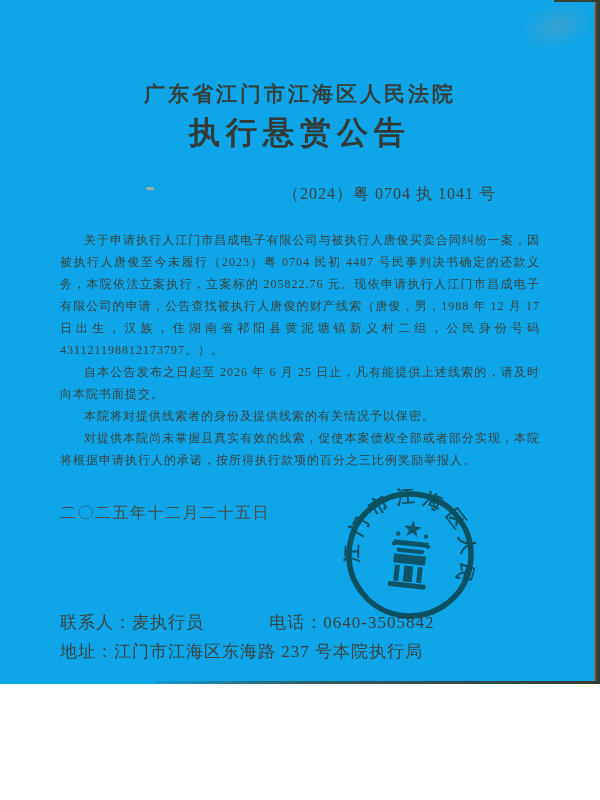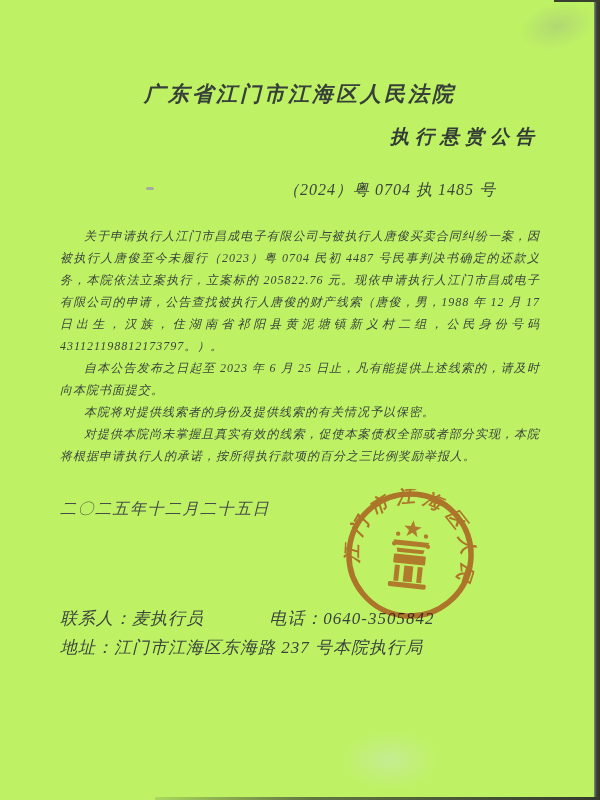--- a/index.html
+++ b/index.html
@@ -1,30 +1,29 @@
 <!DOCTYPE html>
 <html><head>
 <meta charset="utf-8">
 <style>
   html,body{margin:0;padding:0;}
   .paper{
-    width:600px;height:800px;position:relative;overflow:hidden;
-    background:#bef264;
+    width:600px;height:684px;position:relative;overflow:hidden;
+    background:#0ea5e9;
     font-family:"Liberation Serif","DejaVu Serif",serif;
     color:#3b433e;
-    font-style:italic;
   }
   .content{padding:80px 60px 0 60px;position:relative;}
   .court-name{
     text-align:center;font-size:21px;font-weight:bold;letter-spacing:3px;
     color:#373f3a;
   }
   .doc-title{
-    text-align:right;font-size:19px;font-weight:bold;letter-spacing:6px;
-    margin-top:16px;color:#333b36;
+    text-align:center;font-size:31px;font-weight:bold;letter-spacing:6px;
+    margin-top:4px;color:#333b36;
   }
   .case-number{
     text-align:right;padding-right:44px;font-size:16px;margin-top:30px;
     letter-spacing:1px;
   }
   .body-text{margin-top:24px;font-size:12px;line-height:22px;
     text-align:justify;letter-spacing:1px;}
   .body-text p{margin:0;text-indent:2em;}
   .date-line{
     text-align:left;padding-right:28px;font-size:16px;margin-top:32px;
@@ -68,25 +67,25 @@
 <body>
 
 <div class="paper">
 
   <div class="content">
 
     <div class="court-name">广东省江门市江海区人民法院</div>
 
     <div class="doc-title">执行悬赏公告</div>
 
-    <div class="case-number">（2024）粤 0704 执 1485 号</div>
+    <div class="case-number">（2024）粤 0704 执 1041 号</div>
 
     <div class="body-text">
       <p>关于申请执行人江门市昌成电子有限公司与被执行人唐俊买卖合同纠纷一案，因被执行人唐俊至今未履行（2023）粤 0704 民初 4487 号民事判决书确定的还款义务，本院依法立案执行，立案标的 205822.76 元。现依申请执行人江门市昌成电子有限公司的申请，公告查找被执行人唐俊的财产线索（唐俊，男，1988 年 12 月 17 日出生，汉族，住湖南省祁阳县黄泥塘镇新义村二组，公民身份号码 431121198812173797。）。</p>
-      <p>自本公告发布之日起至 2023 年 6 月 25 日止，凡有能提供上述线索的，请及时向本院书面提交。</p>
+      <p>自本公告发布之日起至 2026 年 6 月 25 日止，凡有能提供上述线索的，请及时向本院书面提交。</p>
       <p>本院将对提供线索者的身份及提供线索的有关情况予以保密。</p>
       <p>对提供本院尚未掌握且真实有效的线索，促使本案债权全部或者部分实现，本院将根据申请执行人的承诺，按所得执行款项的百分之三比例奖励举报人。</p>
     </div>
 
     <div class="date-line">二〇二五年十二月二十五日</div>
 
     <div class="contact">
       <div class="contact-row">
         <span>联系人：麦执行员</span>
         <span class="phone-part">电话：0640-3505842</span>

